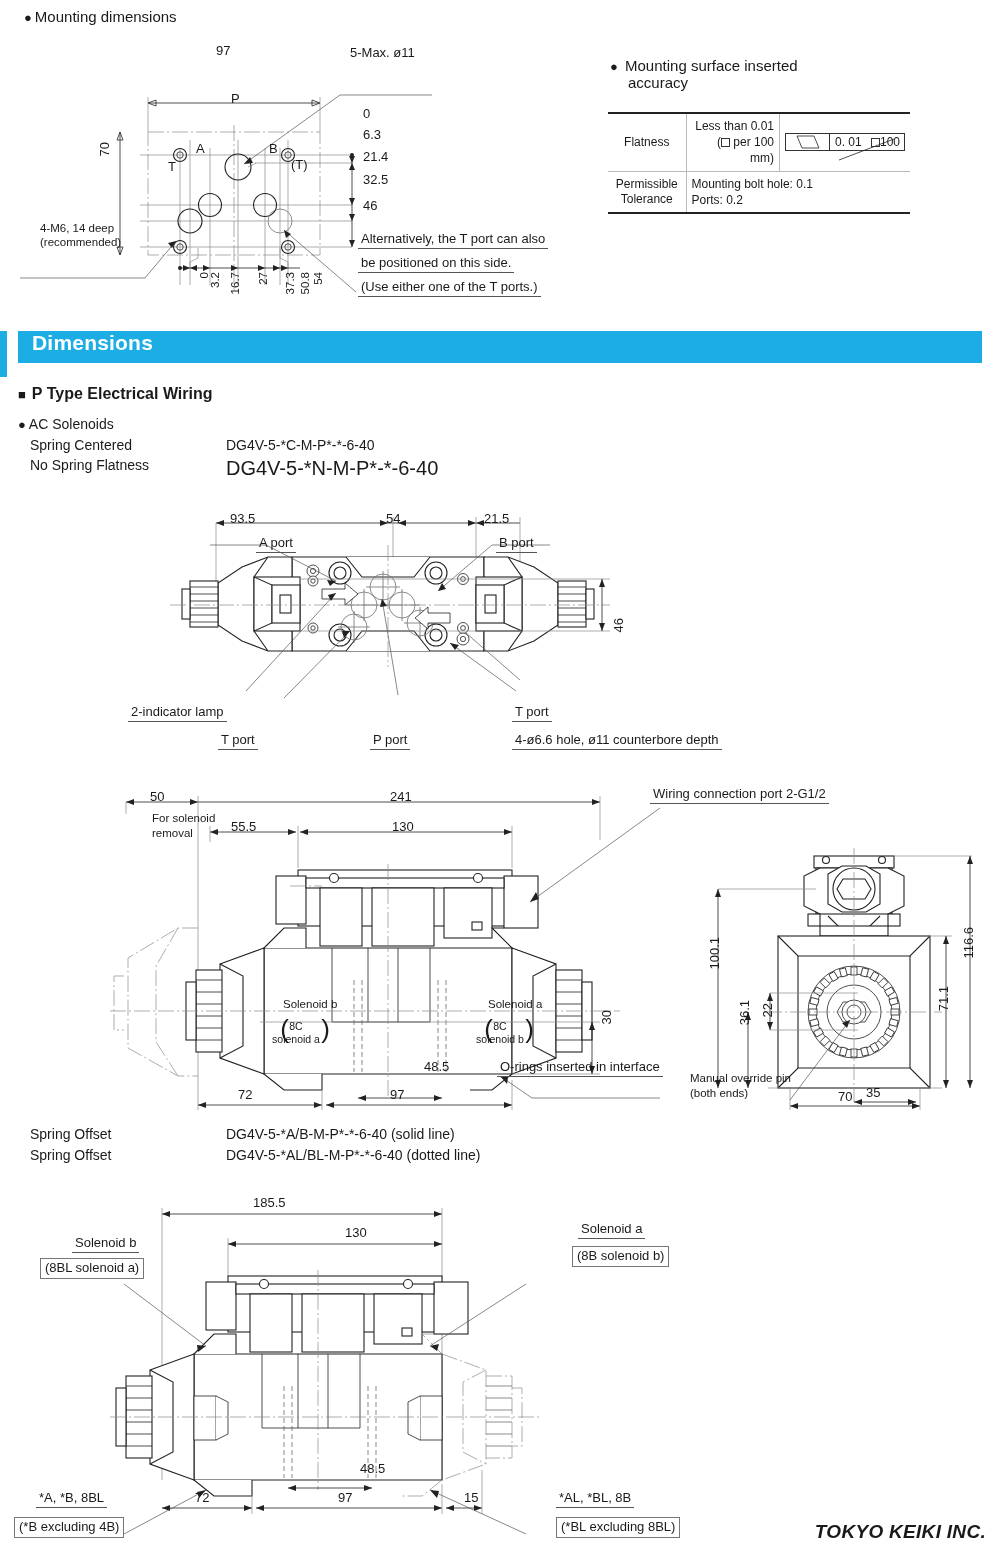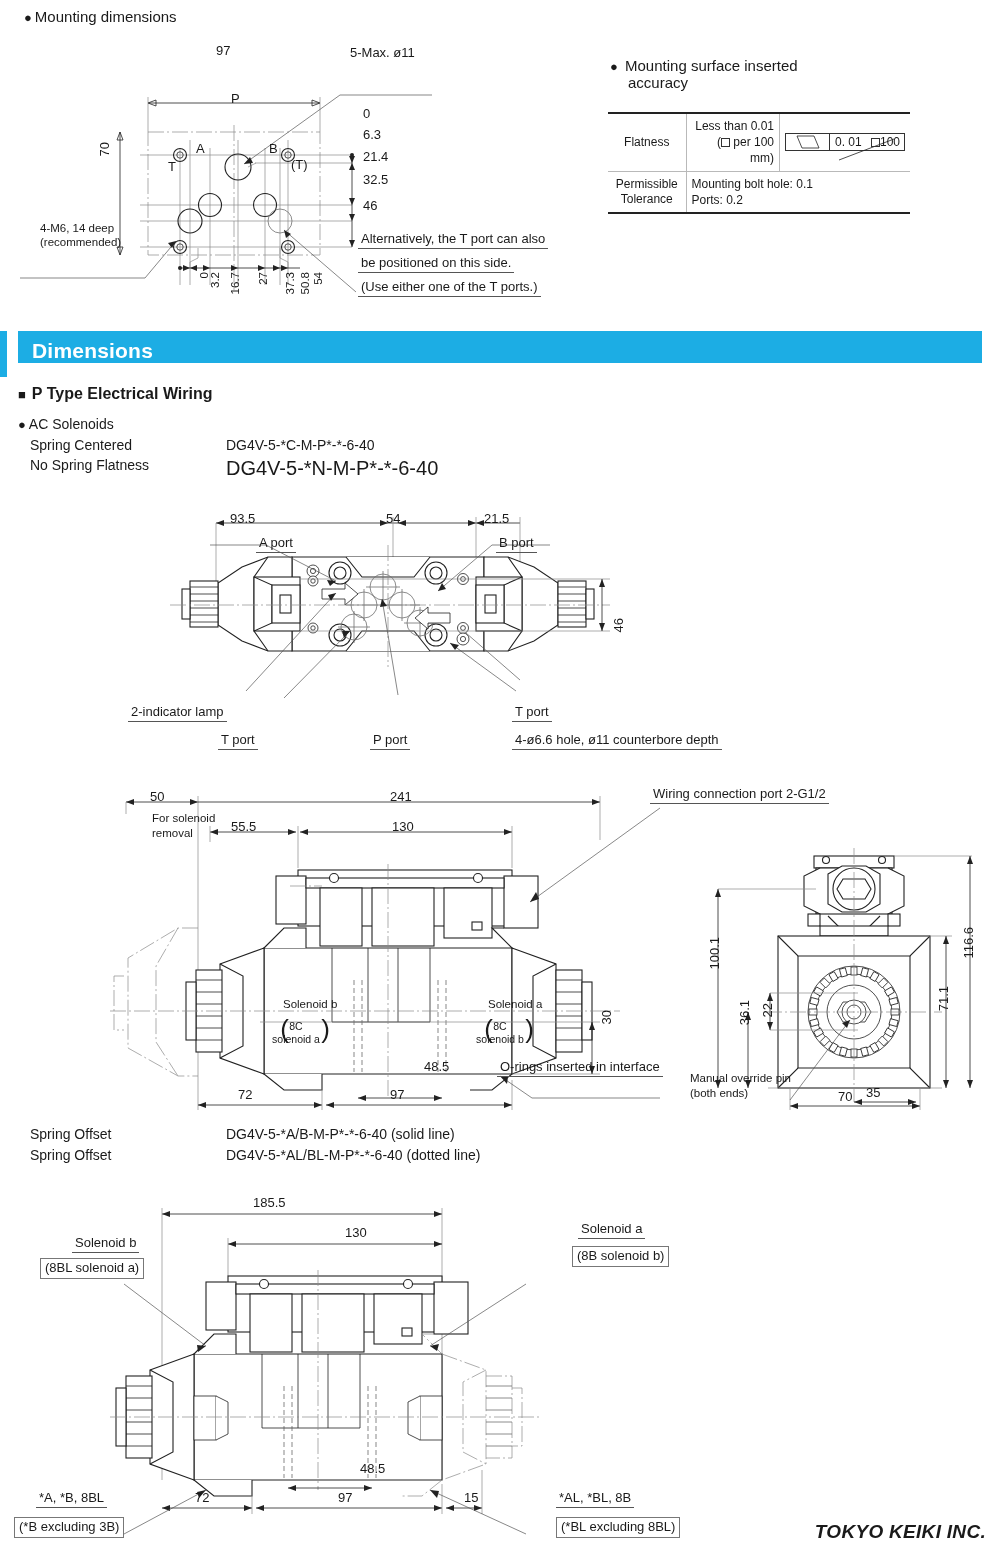--- a/index.html
+++ b/index.html
@@ -14,21 +14,21 @@
   .abs { position:absolute; }
   .txt { font-size:13px; line-height:1.15; white-space:nowrap; }
   .txt-s { font-size:11.5px; line-height:1.15; white-space:nowrap;margin-left:24px; }
   .bullet-head { font-size:15px; white-space:nowrap; }
   .bullet-head::before { content:"\25CF"; font-size:13px; margin-right:3px; }
 
   
   #dimensions-banner {
     left:18px; top:331px; width:964px; height:32px;
     background:#1CADE4;
-    display:flex; align-items:flex-end;
+    display:flex; align-items:flex-start;
   }
   #dimensions-banner .label {
     color:#fff; font-size:21px; font-weight:bold; padding-left:14px; letter-spacing:.2px;
   }
   #banner-left-tab {
     left:0px; top:331px; width:7px; height:46px; background:#1CADE4;
   }
   .sq-head { font-size:16px; font-weight:bold; white-space:nowrap; }
   .sq-head::before { content:"\25A0"; font-size:13px; margin-right:6px; }
 
@@ -815,19 +815,19 @@
   <span class="boxed">(8B solenoid b)</span></div>
 
 <div class="abs txt" style="left:360px; top:1462px;">48.5</div>
 <div class="abs txt" style="left:195px; top:1491px;">72</div>
 <div class="abs txt" style="left:338px; top:1491px;">97</div>
 <div class="abs txt" style="left:464px; top:1491px;">15</div>
 
 <div class="abs txt" style="left:36px; top:1491px;">
   <span class="boxnote">*A, *B, 8BL</span></div>
 <div class="abs txt" style="left:14px; top:1517px;">
-  <span class="boxed">(*B excluding 3B)</span></div>
+  <span class="boxed">(*B excluding 4B)</span></div>
 <div class="abs txt" style="left:556px; top:1491px;">
   <span class="boxnote">*AL, *BL, 8B</span></div>
 <div class="abs txt" style="left:556px; top:1517px;">
   <span class="boxed">(*BL excluding 8BL)</span></div>
 
 <div class="abs" id="company-name">TOKYO KEIKI INC.</div>
 
 </body></html>

